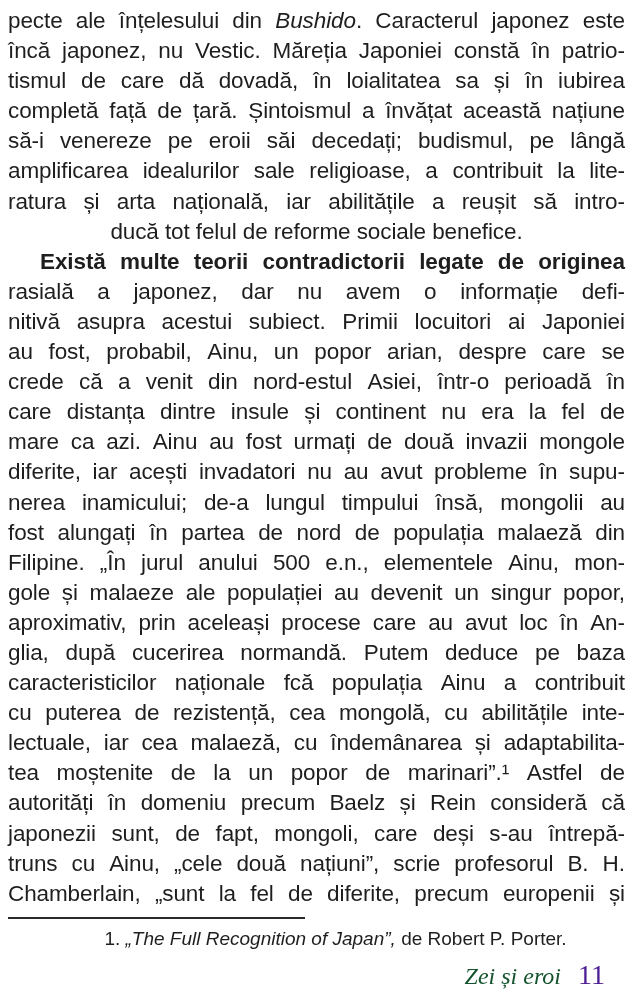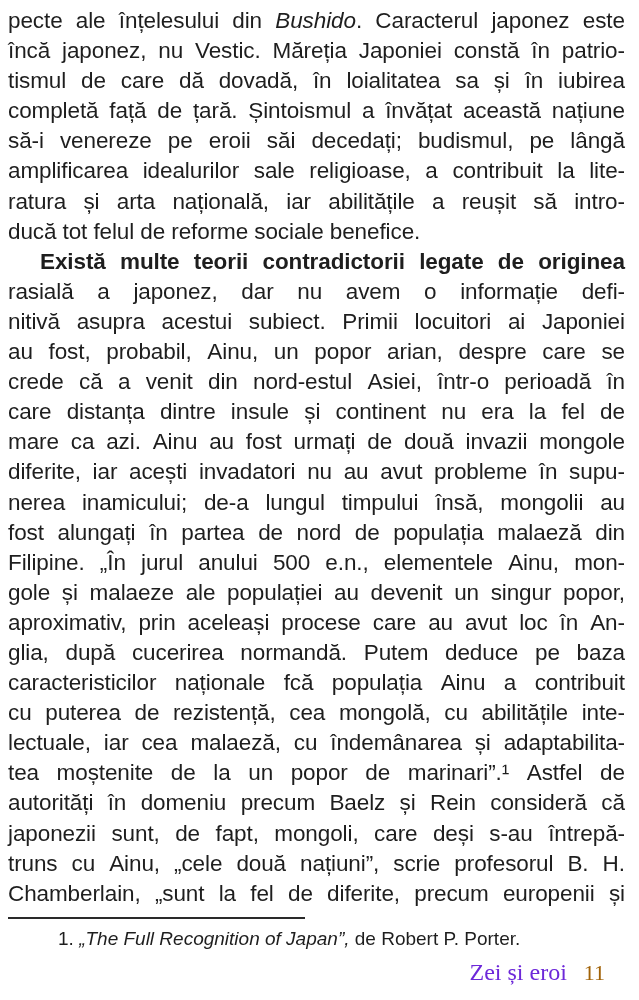--- a/index.html
+++ b/index.html
@@ -8,20 +8,21 @@
     background: #ffffff;
   }
   .page {
     position: relative;
     width: 639px;
     height: 1000px;
     background: #ffffff;
     overflow: hidden;
     font-family: "Liberation Sans", sans-serif;
     color: #1e1e1e;
+    text-align: center;
   }
   .textblock {
     position: absolute;
     top: 6px;
     left: 8px;
     width: 617px;
   }
   .line {
     height: 30.1px;
     line-height: 30.1px;
@@ -46,21 +47,21 @@
     position: absolute;
     top: 917px;
     left: 8px;
     width: 297px;
     height: 2px;
     background: #2a2a2a;
   }
   .footnote {
     position: absolute;
     top: 927px;
-    left: 20px;
+    left: 8px;
     width: 617px;
     padding-left: 38px;
     box-sizing: border-box;
     font-size: 19px;
     line-height: 24px;
     white-space: pre;
   }
   .pagefooter {
     position: absolute;
     top: 959px;
@@ -68,26 +69,27 @@
     width: 617px;
     box-sizing: border-box;
     padding-right: 20px;
     display: flex;
     justify-content: flex-end;
     align-items: baseline;
     gap: 17px;
     font-family: "Liberation Serif", serif;
   }
   .running-title {
+    font-style: italic;
     font-size: 24px;
-    color: #6d28d9;
+    color: #14532d;
   }
   .page-number {
-    font-size: 22px;
-    color: #a16207;
+    font-size: 28px;
+    color: #4c1d95;
   }
 </style>
 </head>
 <body>
 
 <div class="page">
   <div class="textblock" id="textblock">
       <div class="line j">
         <span class="w"><span>pecte</span></span>
         <span class="w"><span>ale</span></span>

